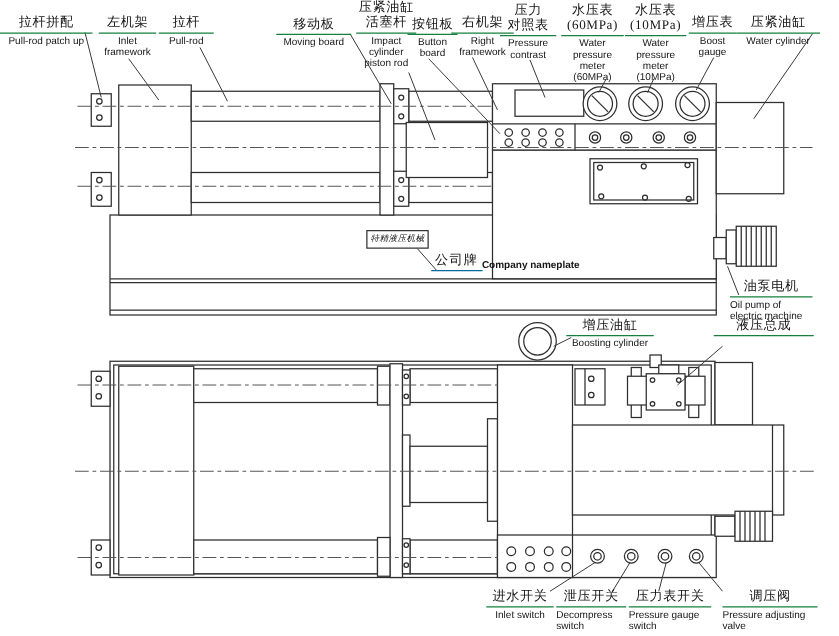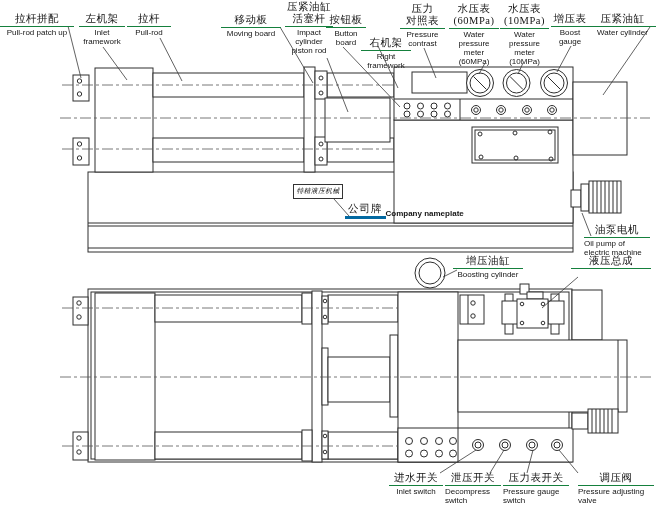--- a/index.html
+++ b/index.html
@@ -16,21 +16,21 @@
 
   
   .lbl { position:absolute; text-align:center; }
   .lbl .zh { display:block; font-size:10.5px; line-height:1.12; letter-spacing:0.5px;
              white-space:pre-line; border-bottom:1px solid #15803d; padding-bottom:1px;font-family:Liberation Serif, serif; }
   .lbl .en { display:block; font-size:8px; line-height:1.13; white-space:pre-line; padding-top:1px; }
   .lbl.en-left .en { text-align:left; }
 
   .company-row { position:absolute; left:345px; top:203px; display:flex; align-items:flex-end; }
   .company-row .zh { font-size:10.5px; line-height:1.1; letter-spacing:1px;
-                     border-bottom:3px solid #0369a1; padding:0 3px 1px; }
+                     border-bottom:1px solid #0369a1; padding:0 3px 1px; }
   .company-row .en { font-size:8px; margin-left:0; padding-bottom:1px; white-space:nowrap;font-weight:bold; }
 
   .nameplate { position:absolute; left:293px; top:184px; width:50px; height:15px;
                border:1px solid #333; font-family:"DejaVu Serif", serif; font-style:italic;
                font-size:6.8px; line-height:13px; text-align:center; letter-spacing:0.4px;
                overflow:hidden; background:#fff; }
 </style>
 </head>
 <body>
 
@@ -334,21 +334,21 @@
 cylinder
 piston rod</span>
   </div>
 
   <div class="lbl" style="left:326px; top:14px; width:40px;">
     <span class="zh">按钮板</span>
     <span class="en">Button
 board</span>
   </div>
 
-  <div class="lbl" style="left:361px; top:13px; width:50px;margin-top:24px;">
+  <div class="lbl" style="left:361px; top:13px; width:50px;">
     <span class="zh">右机架</span>
     <span class="en">Right
 framework</span>
   </div>
 
   <div class="lbl" style="left:400px; top:3px; width:45px;">
     <span class="zh">压力
 对照表</span>
     <span class="en">Pressure
 contrast</span>

